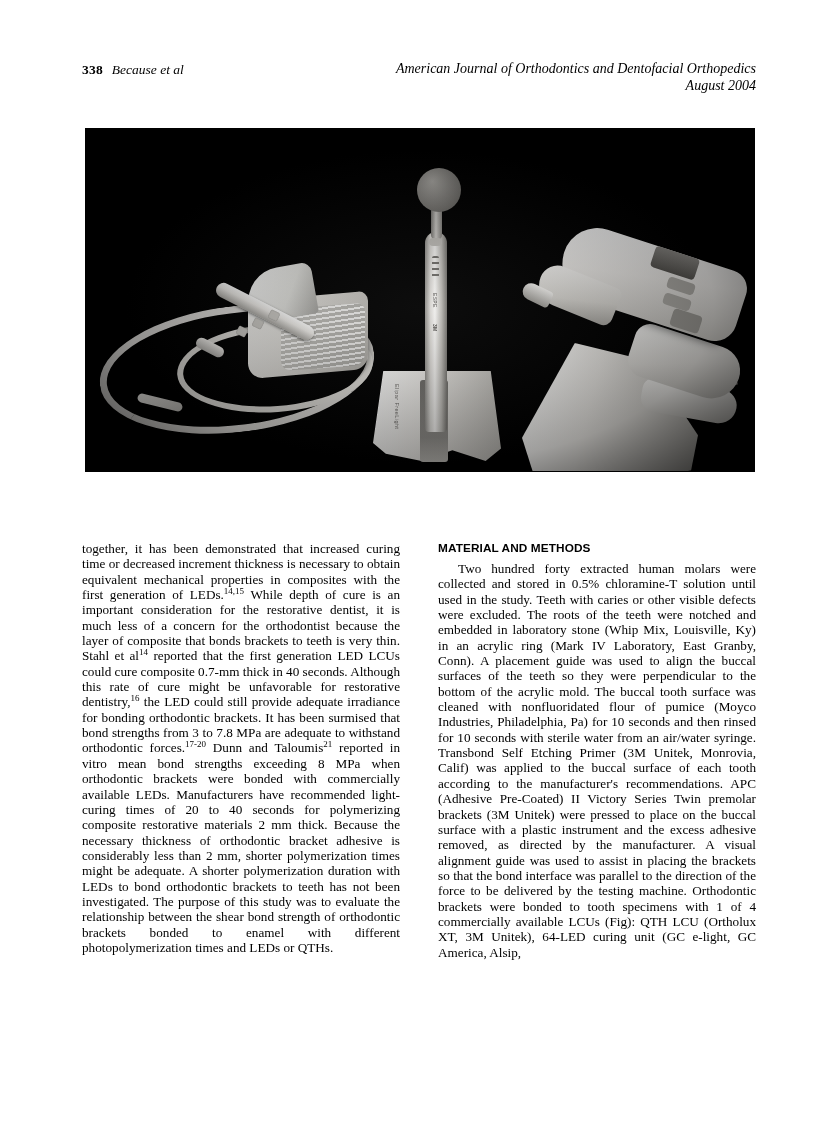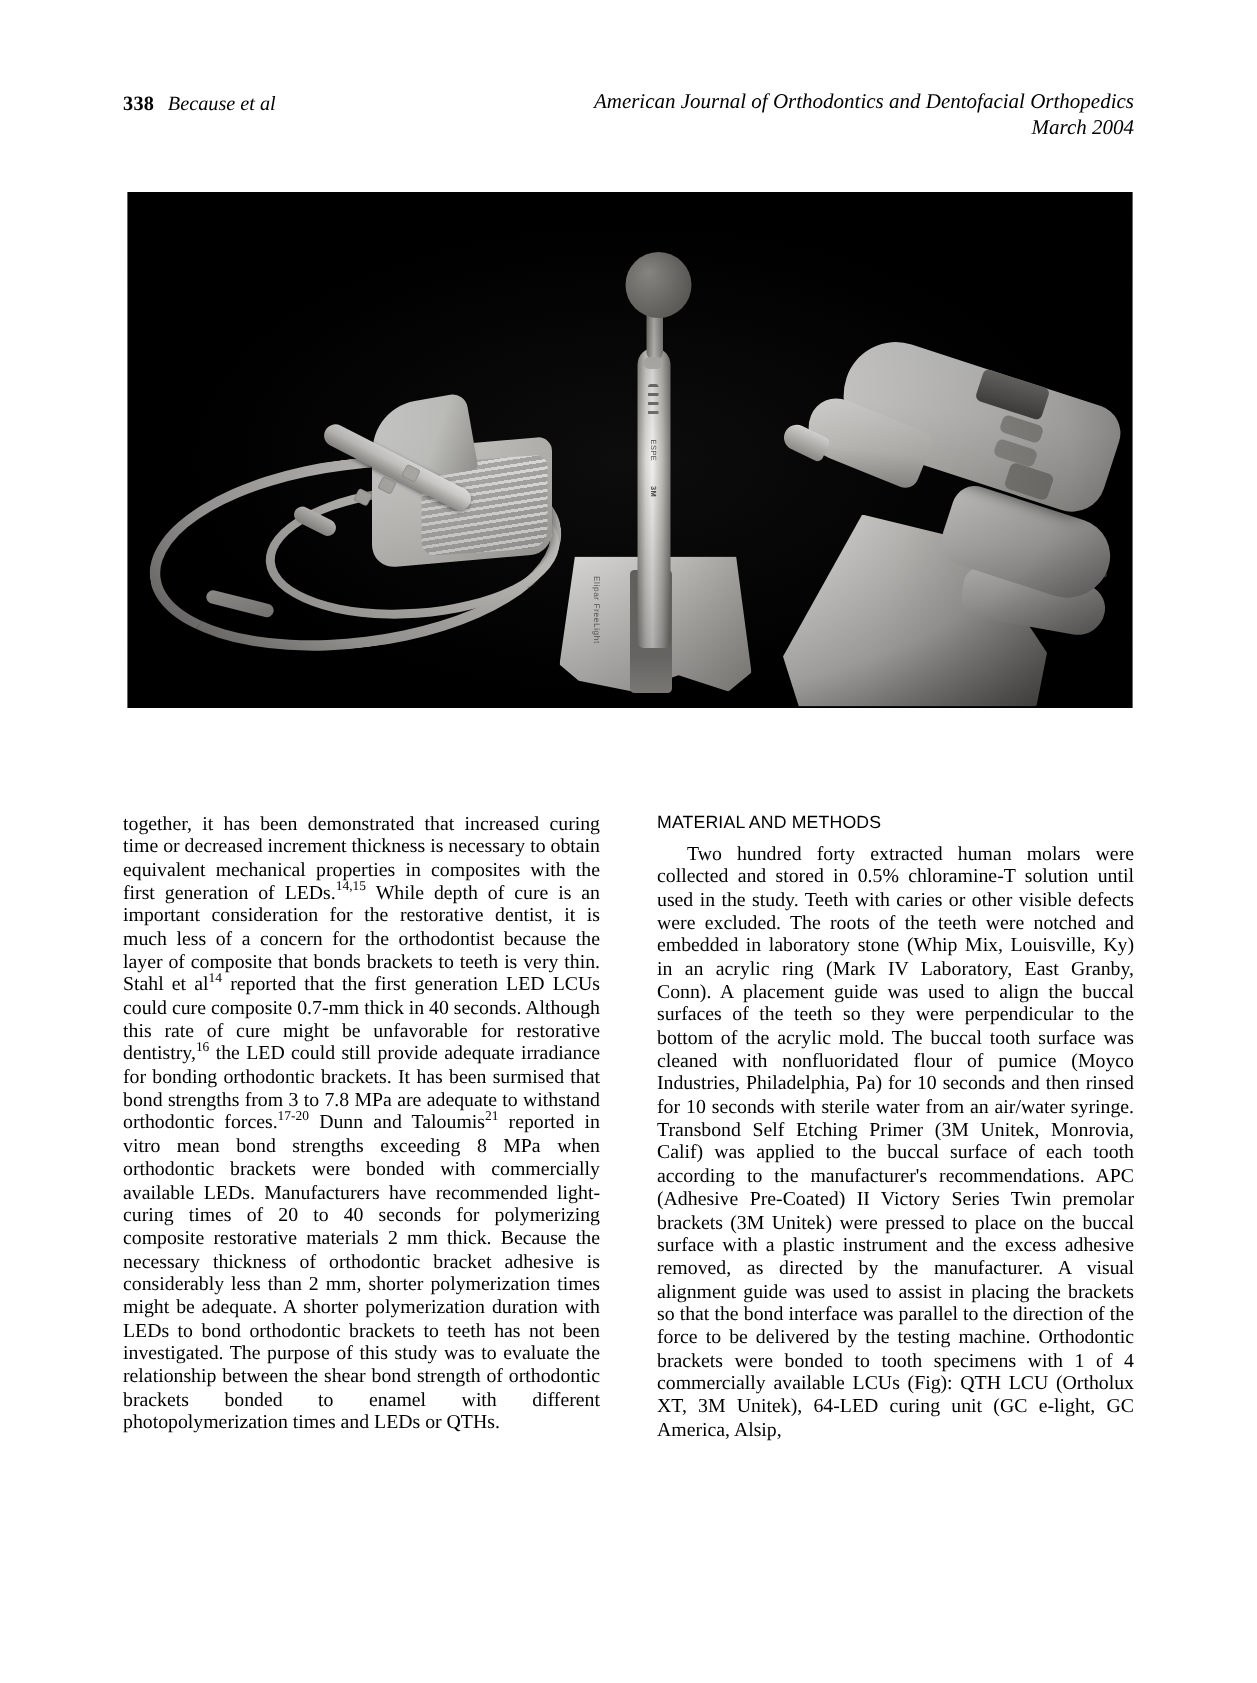--- a/index.html
+++ b/index.html
@@ -328,21 +328,21 @@
   .col {
     position: absolute;
     top: 0;
     width: 318px;
   }
   .col-left  { left: 0px; }
   .col-right { left: 356px; }
 
   .section-head {
     font-family: "Liberation Sans", sans-serif;
-    font-weight: normal;
+    font-weight: bold;
     font-size: 11.8px;
     letter-spacing: 0.1px;
     margin: 0 0 6px 0;
     line-height: 14px;
   }
   p.body-par {
     margin: 0;
     font-family: "Liberation Serif", serif;
     font-size: 13.2px;
     line-height: 15.35px;
@@ -361,21 +361,21 @@
 <body>
 
 <div class="page">
 
   <div class="running-head">
     <div class="rh-left">
       <span class="rh-pagenum">338</span><span class="rh-authors">Because et al</span>
     </div>
     <div class="rh-right">
       <span>American Journal of Orthodontics and Dentofacial Orthopedics</span>
-      <span class="rh-line2">March 2004</span>
+      <span class="rh-line2">August 2004</span>
     </div>
   </div>
 
   <div class="figure-block">
     <div class="figure-photo">
 
       <div class="dev u1-cord"></div>
       <div class="dev u1-cord2"></div>
       <div class="dev u1-cord-end"></div>
       <div class="dev u1-base"></div>

